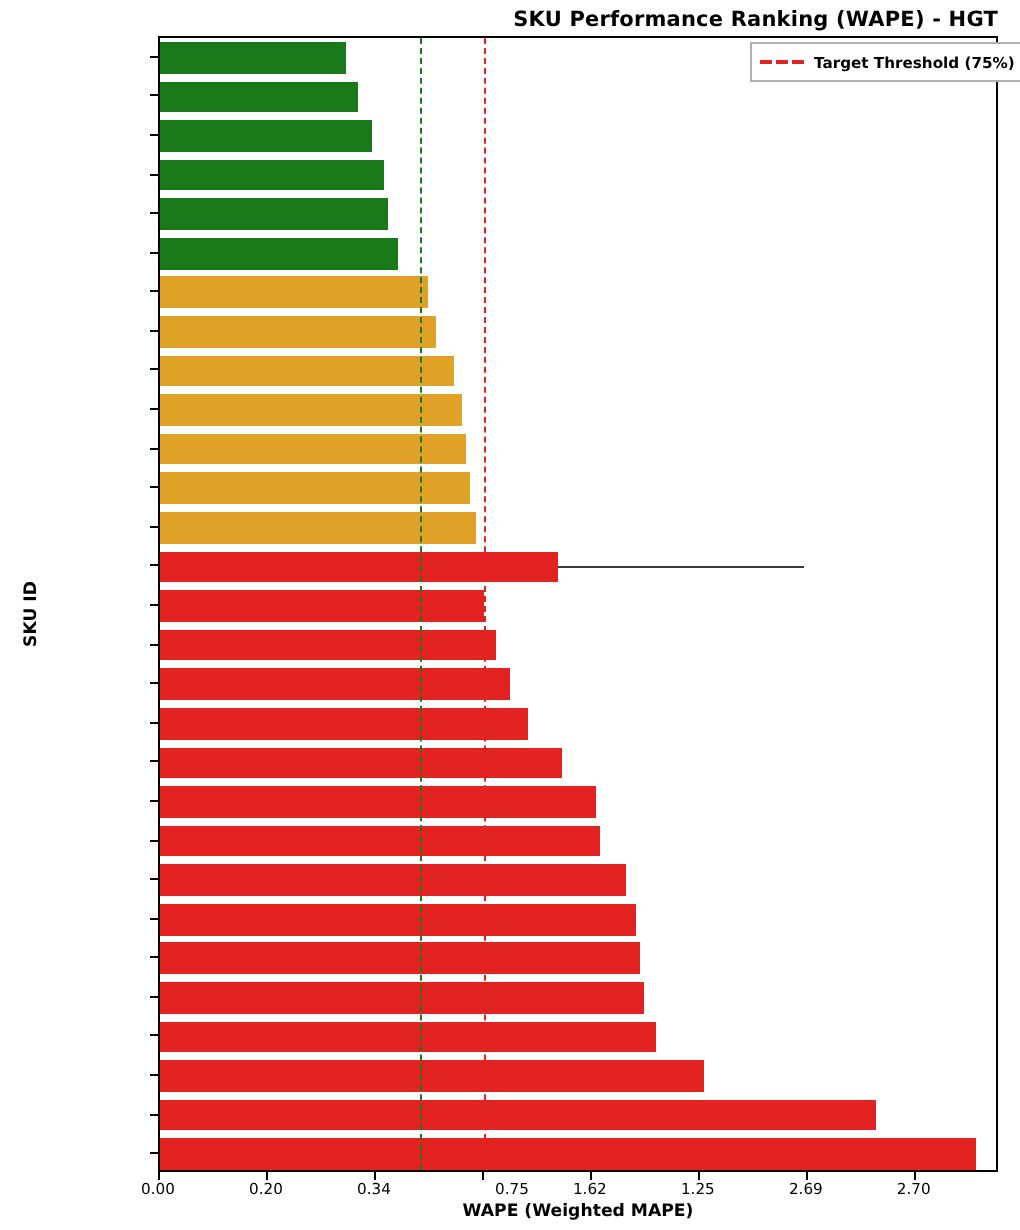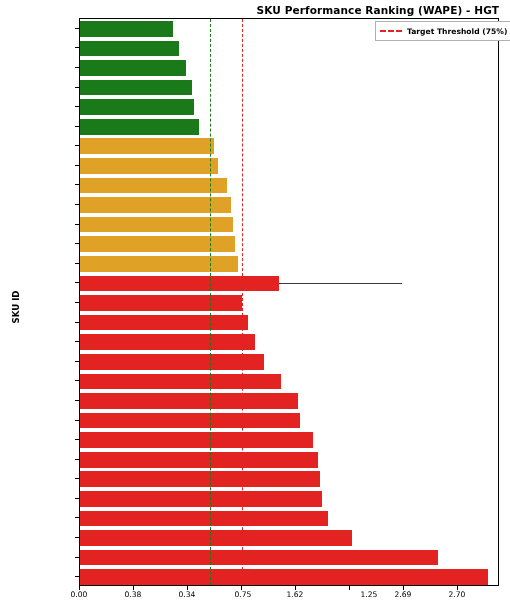--- a/index.html
+++ b/index.html
@@ -288,35 +288,36 @@
     <div id="lines-layer">
         <div class="vline" style="left: 161.954px; border-left-color: rgb(227, 34, 34);"></div>
         <div class="vline" style="left: 129.563px; border-left-color: rgb(26, 122, 26);"></div>
       </div>
   </div>
 
   <div id="xticks">
       <div class="xtickmark" style="left: 79px;"></div>
       <div class="xtick-label" style="left: 79px;">0.00</div>
       <div class="xtickmark" style="left: 132.985px;"></div>
-      <div class="xtick-label" style="left: 132.985px;">0.38</div>
+      <div class="xtick-label" style="left: 132.985px;">0.20</div>
       <div class="xtickmark" style="left: 186.969px;"></div>
       <div class="xtick-label" style="left: 186.969px;">0.34</div>
       <div class="xtickmark" style="left: 240.954px;"></div>
-      <div class="xtick-label" style="left: 243px;">0.75</div>
+      <div class="xtick-label" style="left: 256px;">0.75</div>
       <div class="xtickmark" style="left: 294.938px;"></div>
       <div class="xtick-label" style="left: 294.938px;">1.62</div>
       <div class="xtickmark" style="left: 348.923px;"></div>
-      <div class="xtick-label" style="left: 348.923px; margin-left: 20px;">1.25</div>
+      <div class="xtick-label" style="left: 348.923px;">1.25</div>
       <div class="xtickmark" style="left: 402.907px;"></div>
       <div class="xtick-label" style="left: 402.907px;">2.69</div>
       <div class="xtickmark" style="left: 456.892px;"></div>
       <div class="xtick-label" style="left: 456.892px;">2.70</div>
     </div>
 
+  <div id="xaxis-title">WAPE (Weighted MAPE)</div>
 
   <div id="legend">
     <div class="legend-row">
       <span class="legend-dash" style="border-top-color: rgb(227, 34, 34);"></span>
       <span class="legend-text">Target Threshold (75%)</span>
     </div>
   </div>
 
 </div>
 

